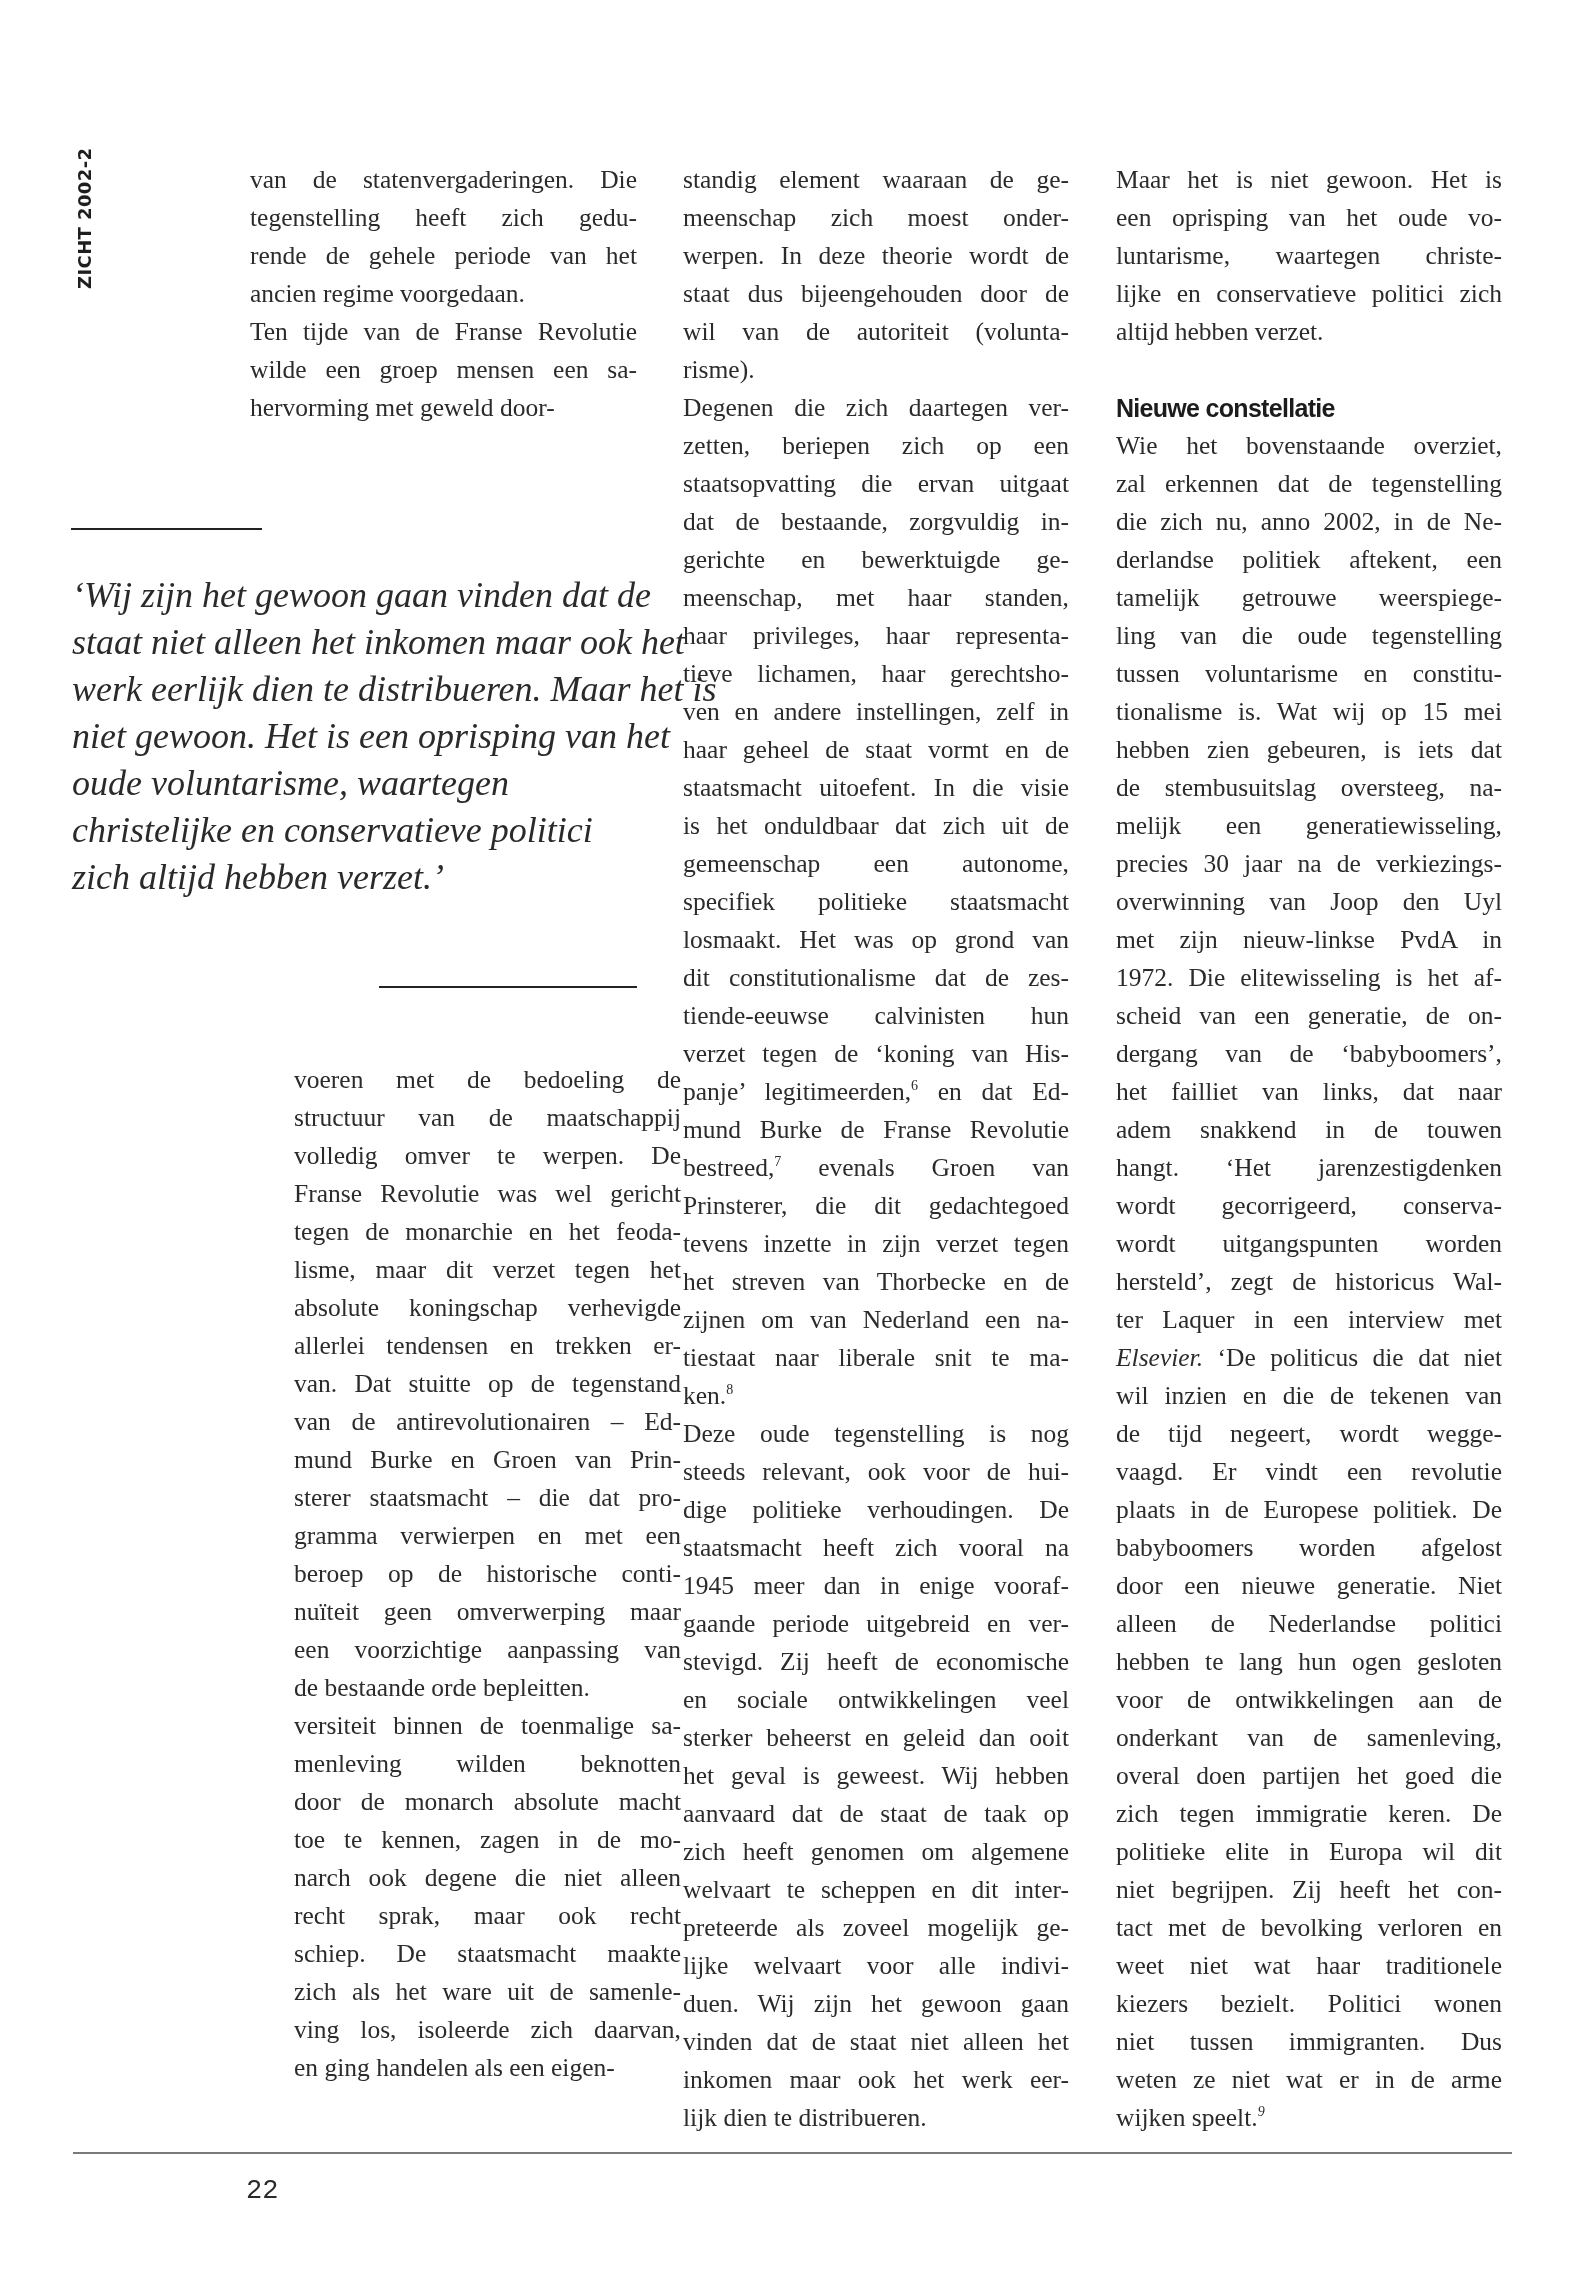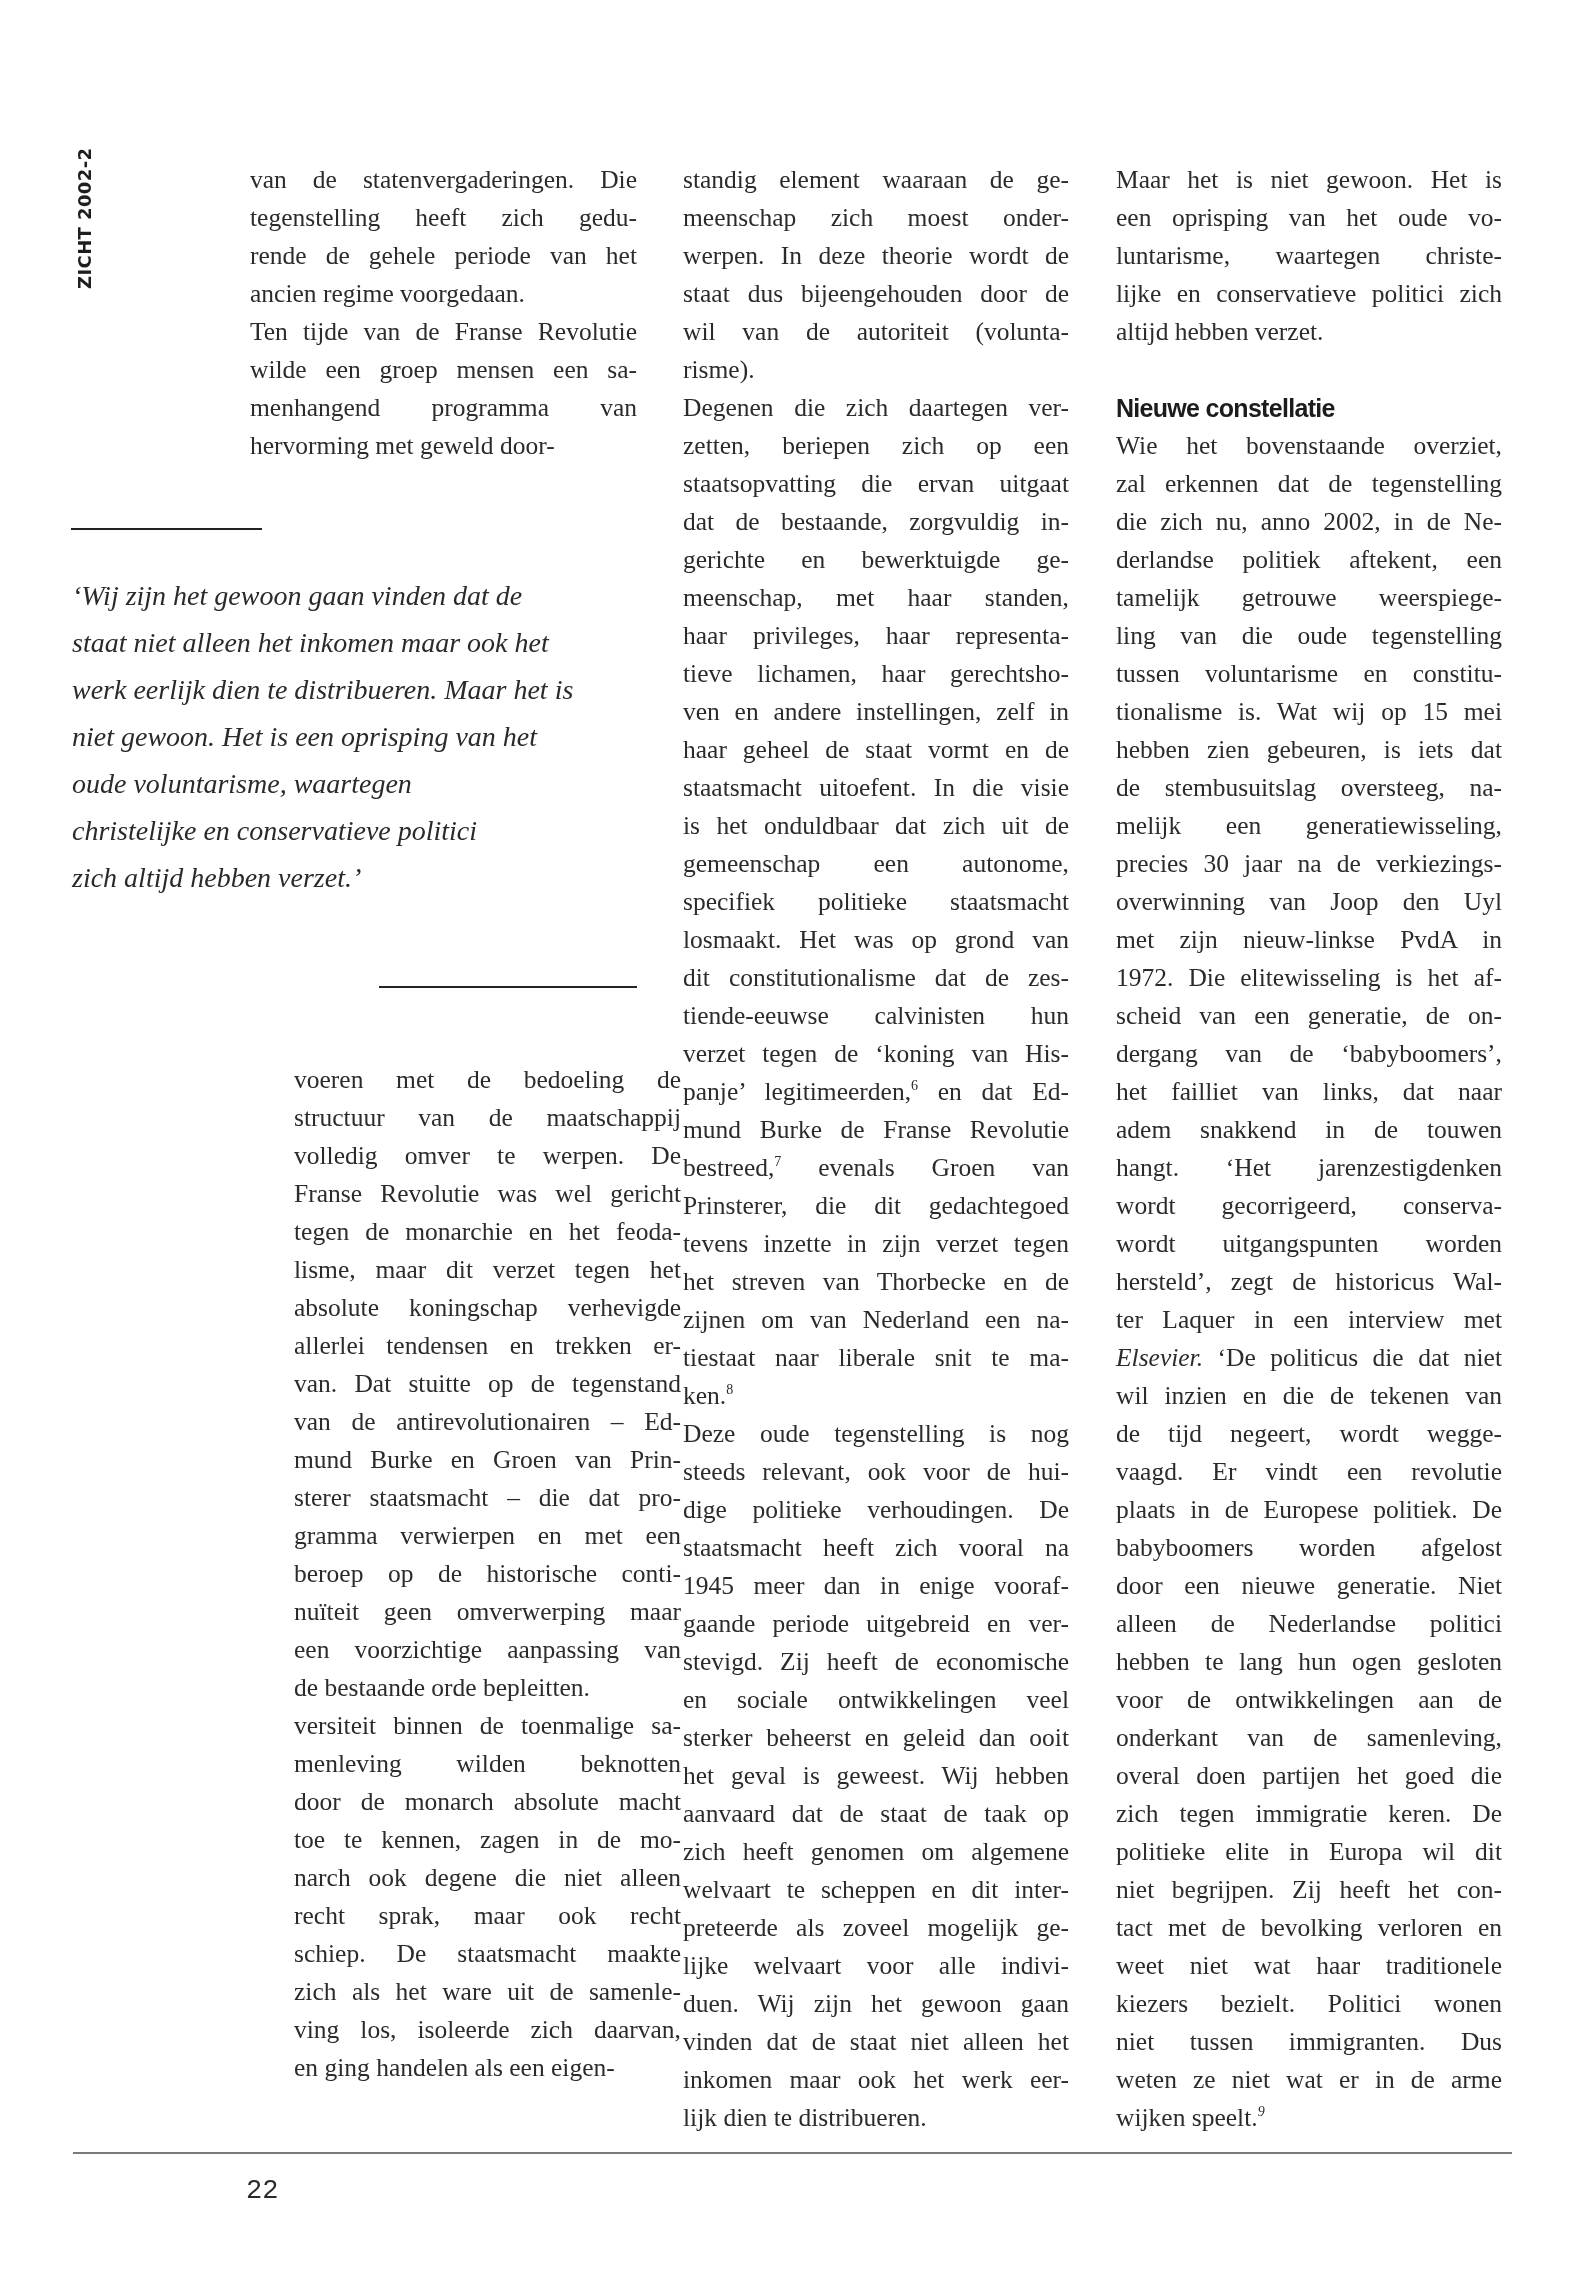--- a/index.html
+++ b/index.html
@@ -21,21 +21,21 @@
   sup.fn { font-size: 14px; vertical-align: 10.4px; line-height: 0; }
   .it { font-style: italic; }
 
   .col-left-top { left: 250px; top: 161px; width: 387px; }
   .col-left-bottom { left: 250px; top: 1061px; width: 387px; margin-left: 44px; }
   .col-middle { left: 683px; top: 161px; width: 386px; }
   .col-right { left: 1116px; top: 161px; width: 386px; }
 
   .section-heading { font-family: "Liberation Sans", sans-serif; font-weight: bold; font-size: 25px; letter-spacing: -0.7px; color: #1c1c1c; text-align: left !important; text-align-last: left !important; }
 
-  .pullquote { position: absolute; left: 72px; top: 572px; width: 587px; font-family: "Liberation Serif", serif; font-style: italic; font-size: 28px; line-height: 47px; color: #2a2a2a; }
+  .pullquote { position: absolute; left: 72px; top: 572px; width: 587px; font-family: "Liberation Serif", serif; font-style: italic; font-size: 36px; line-height: 47px; color: #2a2a2a; }
   .pullquote .ql { display: block; white-space: nowrap; height: 47px; }
 
   .rule { position: absolute; background: #222; height: 1.7px; }
   .rule-quote-top { left: 71px; top: 528px; width: 191px; }
   .rule-quote-bottom { left: 379px; top: 986px; width: 258px; }
   .rule-footer { left: 73px; top: 2152px; width: 1439px; height: 1.7px; background: #7a7a7a; }
 
   .folio { position: absolute; left: 246px; top: 2176px; font-family: Liberation Mono, monospace; font-size: 27px; color: #2a2a2a; }
 </style>
 </head>
@@ -45,21 +45,20 @@
 
   <div class="running-head">ZICHT 2002-2</div>
 
   <div class="col col-left-top">
       <span class="ln">van de statenvergaderingen. Die</span>
       <span class="ln">tegenstelling heeft zich gedu-</span>
       <span class="ln">rende de gehele periode van het</span>
       <span class="ln last">ancien regime voorgedaan.</span>
       <span class="ln">Ten tijde van de Franse Revolutie</span>
       <span class="ln">wilde een groep mensen een sa-</span>
-      <span class="ln">menhangend programma van</span>
       <span class="ln last">hervorming met geweld door-</span>
     </div>
 
   <div class="rule rule-quote-top"></div>
   <div class="pullquote">
       <span class="ql">‘Wij zijn het gewoon gaan vinden dat de</span>
       <span class="ql">staat niet alleen het inkomen maar ook het</span>
       <span class="ql">werk eerlijk dien te distribueren. Maar het is</span>
       <span class="ql">niet gewoon. Het is een oprisping van het</span>
       <span class="ql">oude voluntarisme, waartegen</span>

